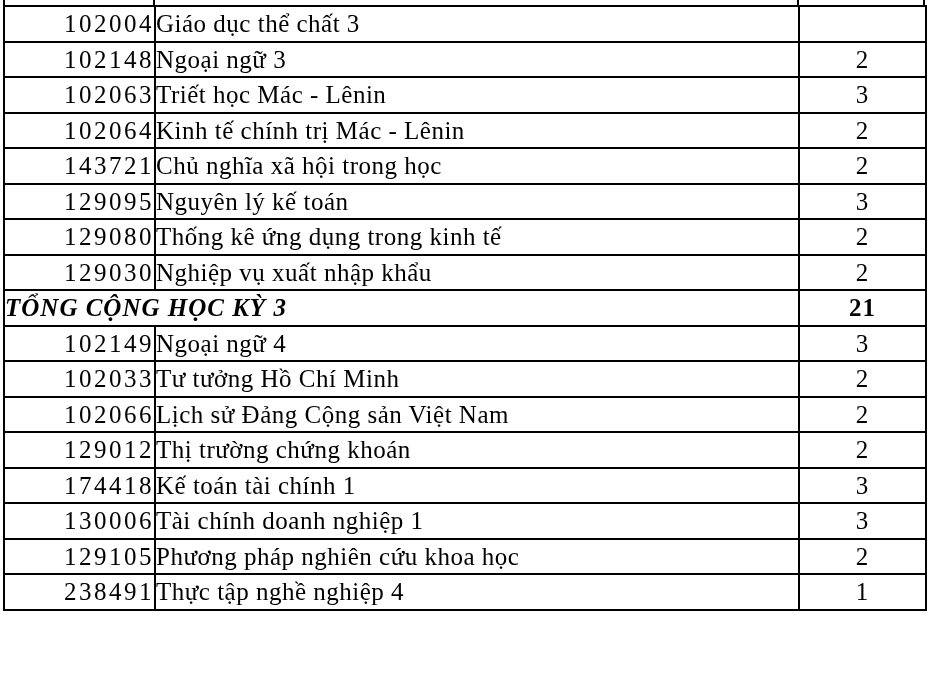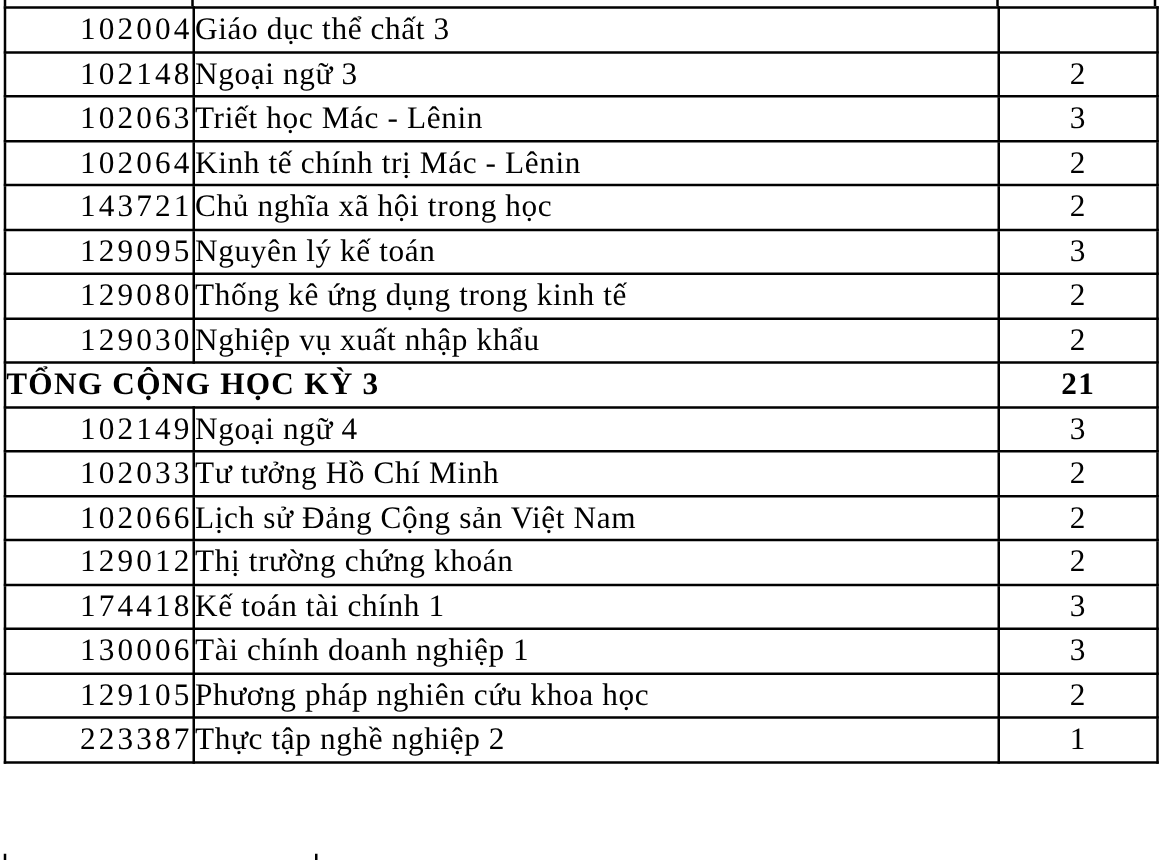--- a/index.html
+++ b/index.html
@@ -3,21 +3,21 @@
 <meta charset="utf-8">
 <style>
   html, body {
     margin: 0;
     padding: 0;
     background: #ffffff;
   }
   .page {
     position: relative;
     width: 928px;
-    height: 688px;
+    height: 611px;
     background: #ffffff;
     overflow: hidden;
     font-family: "Liberation Serif", "DejaVu Serif", serif;
     color: #000000;
   }
   table.course-table {
     position: absolute;
     left: 3px;
     top: 5px;
     width: 922px;
@@ -50,20 +50,21 @@
     letter-spacing: 1px;
   }
   tr.total-row td {
     font-weight: bold;
   }
   td.total-label {
     text-align: left;
     padding-left: 4px;
     font-size: 26px;
     letter-spacing: 1px;
+    font-style: italic;
   }
   .stub {
     position: absolute;
     width: 2px;
     background: #000000;
   }
   .stub-top { top: 0; height: 5px; }
   .stub-bottom { top: 683px; height: 5px; }
 </style>
 </head>
@@ -156,22 +157,22 @@
           <td class="code">130006</td>
           <td class="name">Tài chính doanh nghiệp 1</td>
           <td class="credits">3</td>
         </tr>
         <tr>
           <td class="code">129105</td>
           <td class="name">Phương pháp nghiên cứu khoa học</td>
           <td class="credits">2</td>
         </tr>
         <tr>
-          <td class="code">223387</td>
-          <td class="name">Thực tập nghề nghiệp 2</td>
+          <td class="code">238491</td>
+          <td class="name">Thực tập nghề nghiệp 4</td>
           <td class="credits">1</td>
         </tr>
       </tbody>
   </table>
 
   <div class="stub stub-bottom" style="left:3px"></div>
   <div class="stub stub-bottom" style="left:252px"></div>
 
 </div>
 

